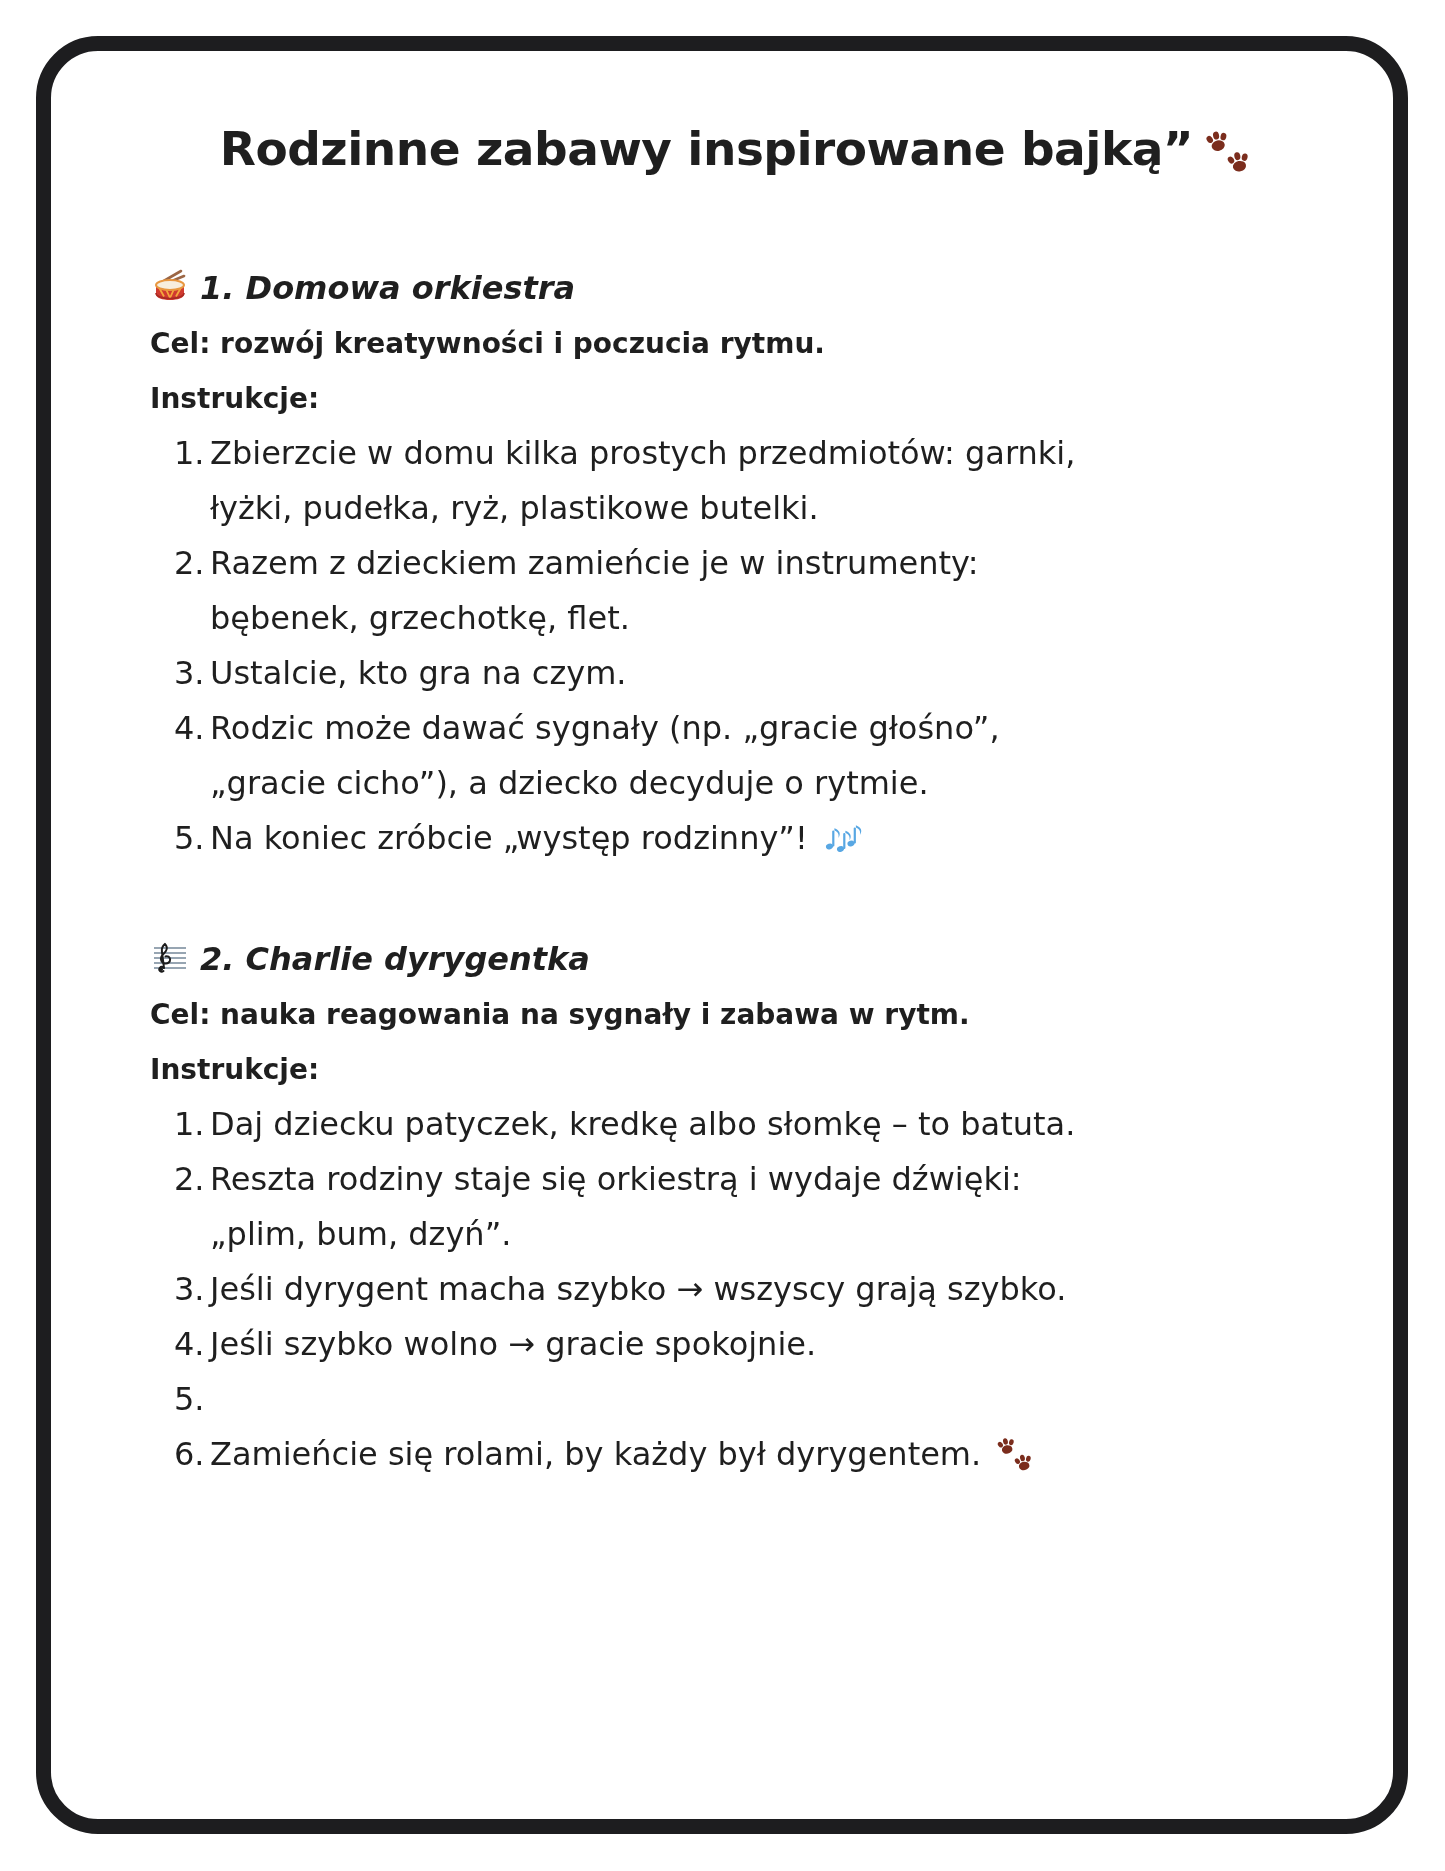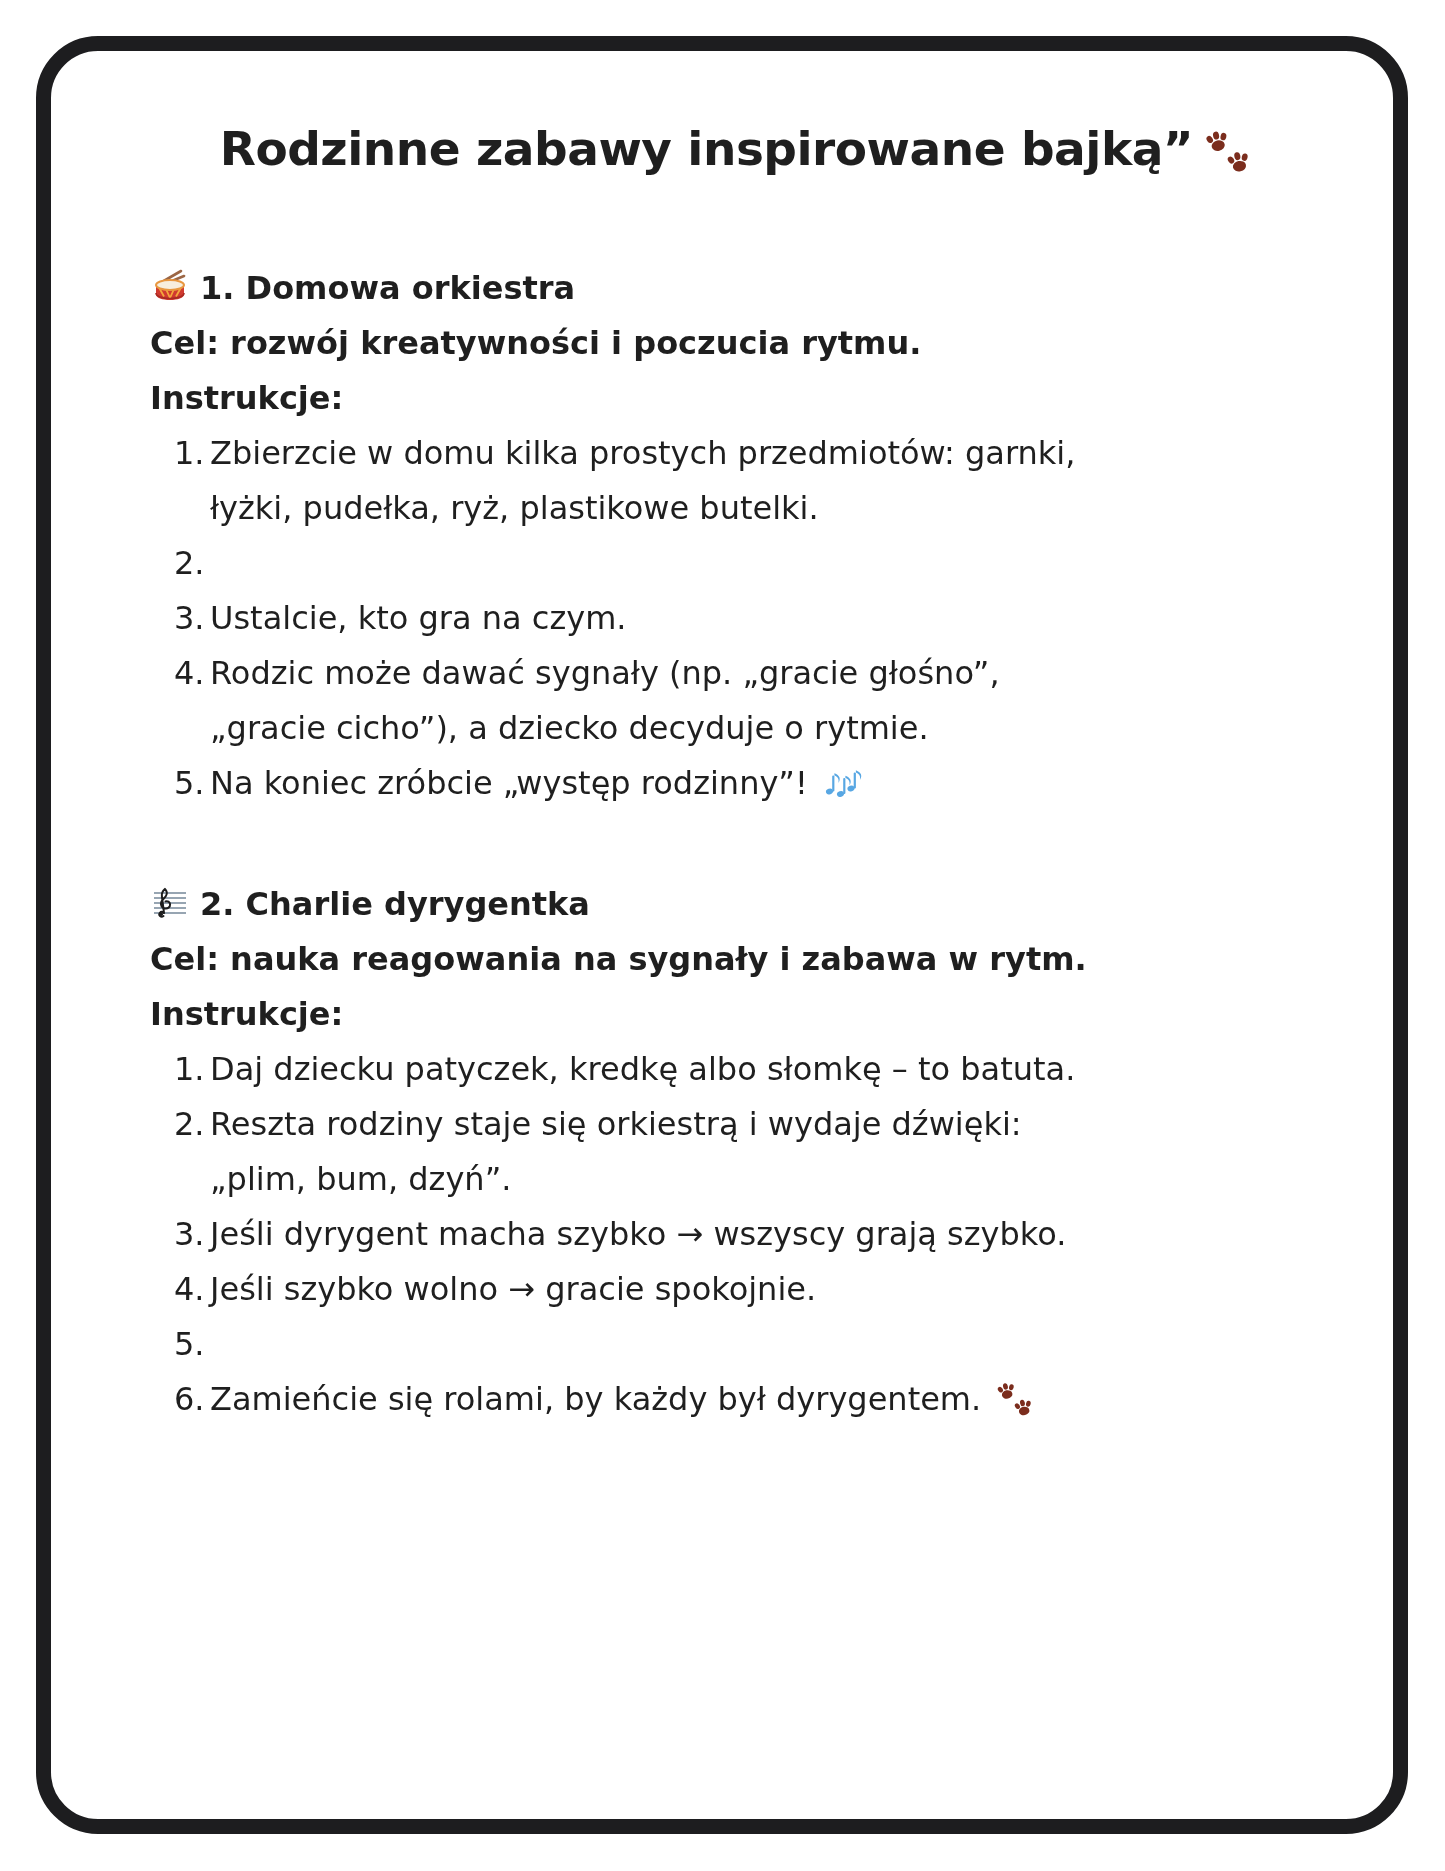--- a/index.html
+++ b/index.html
@@ -23,24 +23,24 @@
   .title{
     margin:0 0 84px 0;
     font-size:47px;font-weight:700;line-height:56px;
     text-align:center;letter-spacing:-0.5px;
     white-space:nowrap;
   }
   .title .icon svg{width:50px;height:50px;vertical-align:-10px;margin-left:10px;}
   .activity{margin:0;}
   .activity + .activity{margin-top:66px;}
   .heading{
-    margin:0;font-size:32px;font-weight:700;line-height:55px;
+    margin:0;font-size:32px;font-weight:700;line-height:55px;font-style:italic;
   }
   .heading .icon svg{width:40px;height:40px;vertical-align:-8px;margin-right:10px;}
-  .line{margin:0;font-size:32px;font-weight:700;line-height:55px;}
+  .line{margin:0;font-size:28px;font-weight:700;line-height:55px;}
   ol.items{margin:0;padding:0 0 0 24px;list-style:none;}
   .item{display:flex;align-items:flex-start;font-size:32px;line-height:55px;}
   .num{flex:0 0 36px;font-weight:400;color:var(--text);}
   .txt{font-weight:400;white-space:pre-line;}
   .inline-icon svg{width:40px;height:40px;vertical-align:-8px;margin-left:4px;}
   .notes-icon{color:var(--music-notes);}
   .paw-color{color:var(--paw);}
 </style>
 </head>
 <body>
@@ -80,20 +80,22 @@
     <p class="line">Cel: rozwój kreatywności i poczucia rytmu.</p>
     <p class="line">Instrukcje:</p>
     <ol class="items">
         <li class="item">
           <span class="num">1.</span>
           <span class="txt">Zbierzcie w domu kilka prostych przedmiotów: garnki,
 łyżki, pudełka, ryż, plastikowe butelki.</span>
         </li>
         <li class="item">
           <span class="num">2.</span>
+          <span class="txt">Razem z dzieckiem zamieńcie je w instrumenty:
+bębenek, grzechotkę, flet.</span>
         </li>
         <li class="item">
           <span class="num">3.</span>
           <span class="txt">Ustalcie, kto gra na czym.</span>
         </li>
         <li class="item">
           <span class="num">4.</span>
           <span class="txt">Rodzic może dawać sygnały (np. „gracie głośno”,
 „gracie cicho”), a dziecko decyduje o rytmie.</span>
         </li>

